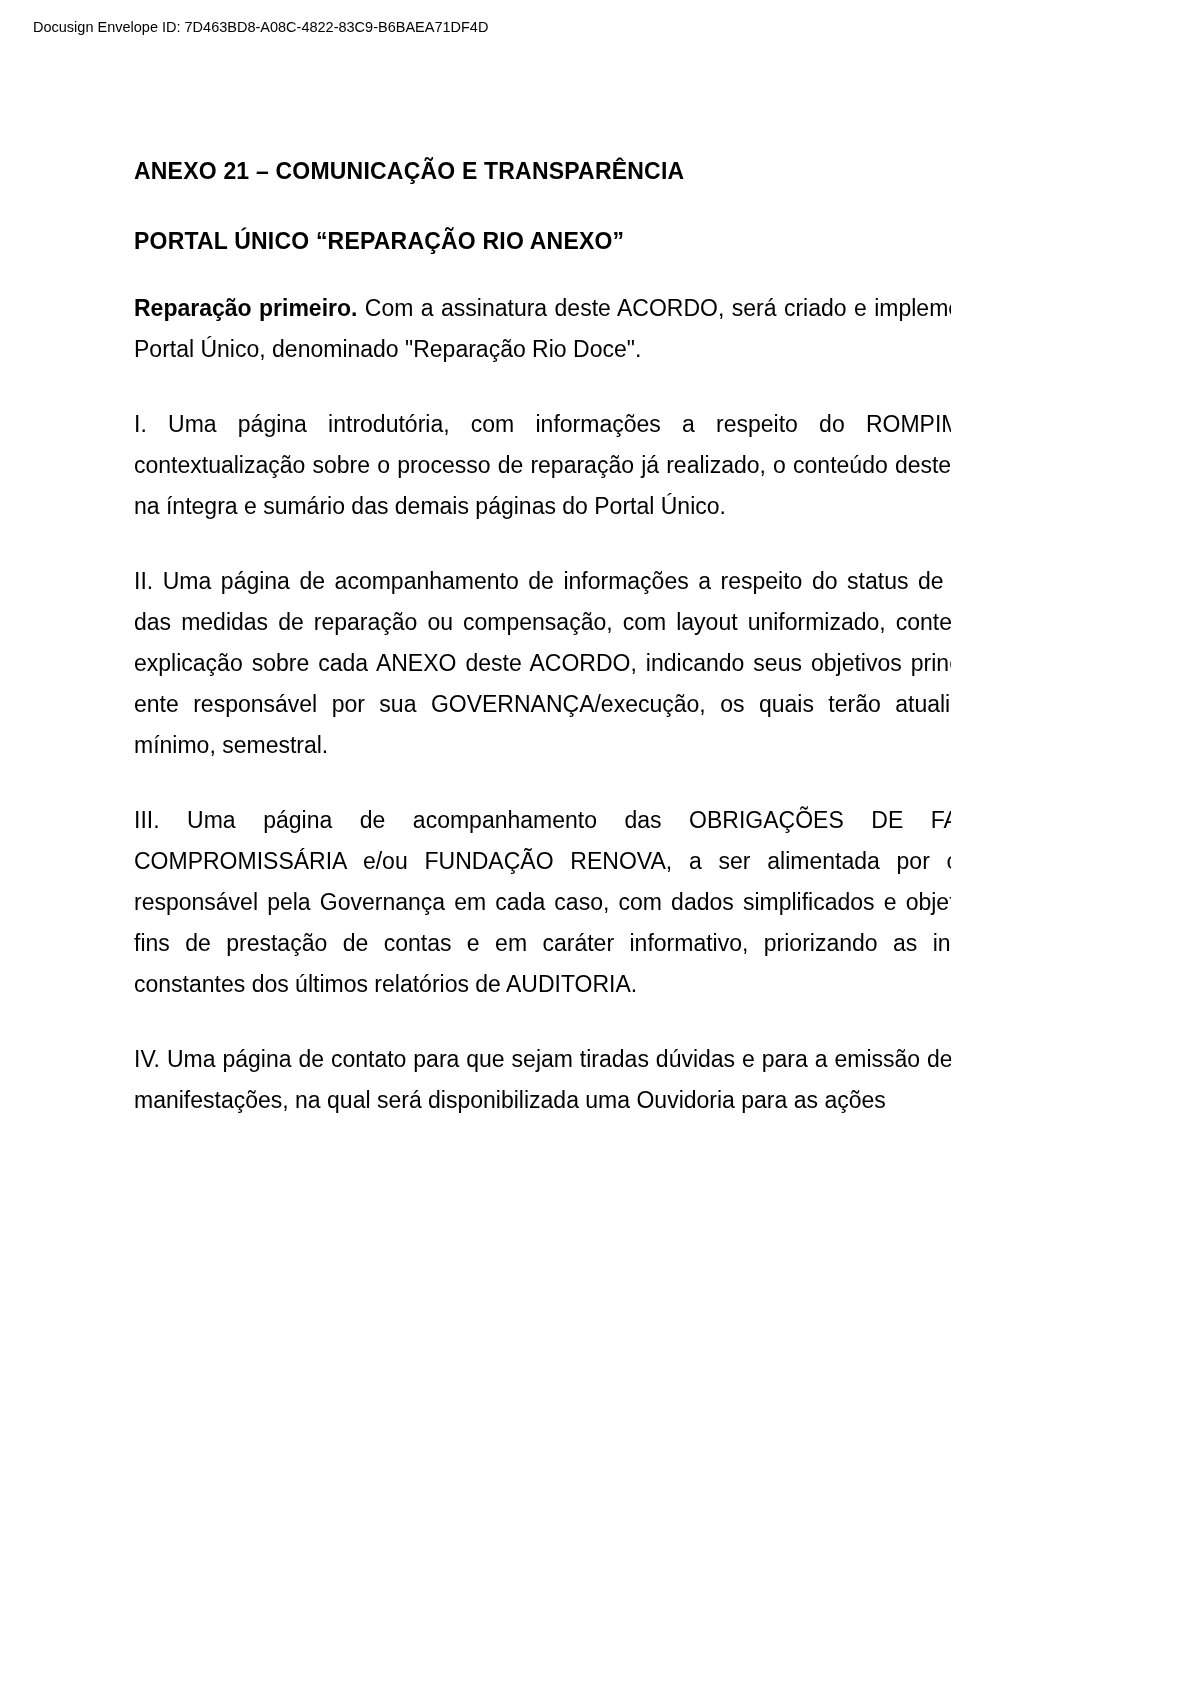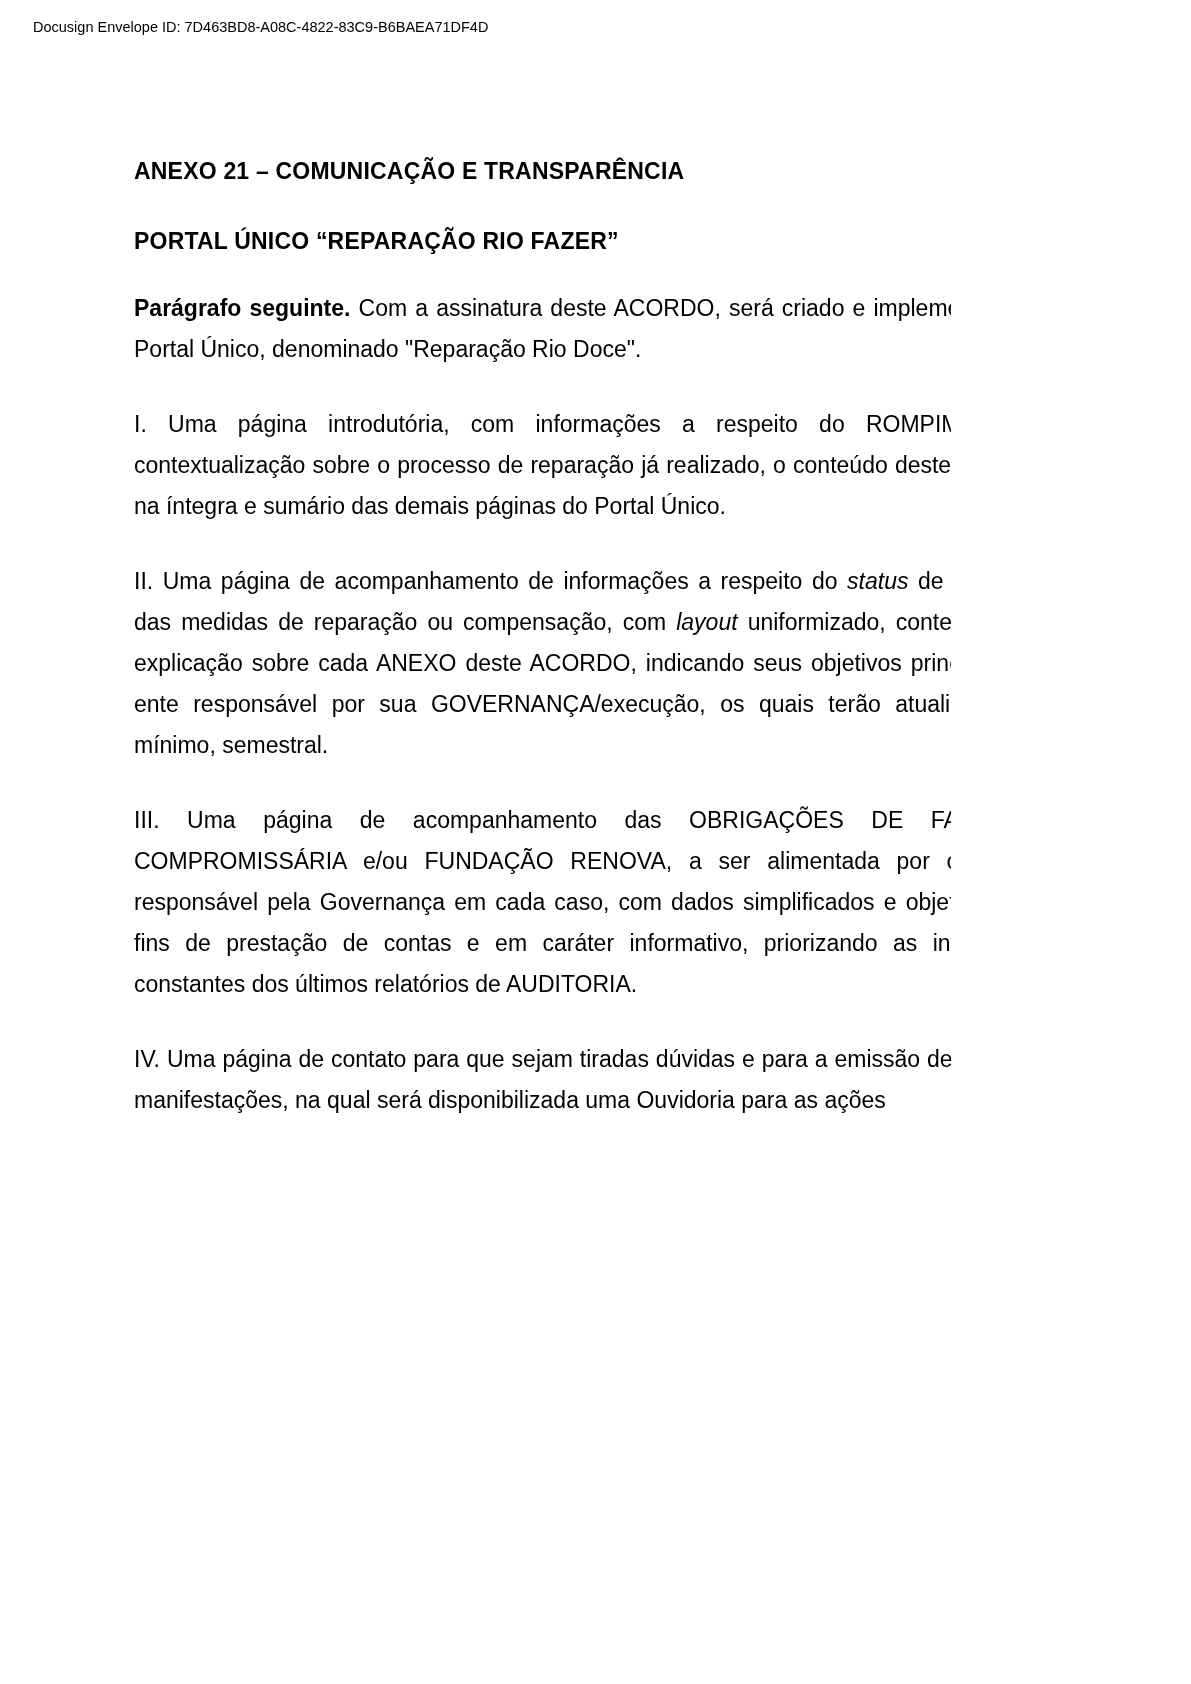--- a/index.html
+++ b/index.html
@@ -49,35 +49,35 @@
     margin: 0 0 34px 0;
     font-size: 23px;
     line-height: 41px;
     text-align: justify;
     text-justify: inter-word;
   }
   .para:last-child {
     margin-bottom: 0;
   }
   .bold   { font-weight: bold; }
-  .italic { font-style: italic; }
+  .italic { }
 </style>
 </head>
 <body>
 
 <div class="page">
   <div class="docusign-header">Docusign Envelope ID: 7D463BD8-A08C-4822-83C9-B6BAEA71DF4D</div>
 
   <div class="content">
     <div class="headings">
       <h1 class="heading">ANEXO 21 – COMUNICAÇÃO E TRANSPARÊNCIA</h1>
-      <h2 class="heading heading-last">PORTAL ÚNICO “REPARAÇÃO RIO FAZER”</h2>
+      <h2 class="heading heading-last">PORTAL ÚNICO “REPARAÇÃO RIO ANEXO”</h2>
     </div>
 
     <div id="paragraphs">
-        <p class="para"><span class="bold">Parágrafo seguinte.</span><span> Com a assinatura deste ACORDO, será criado e implementado um Portal Único, denominado "Reparação Rio Doce".</span></p>
+        <p class="para"><span class="bold">Reparação primeiro.</span><span> Com a assinatura deste ACORDO, será criado e implementado um Portal Único, denominado "Reparação Rio Doce".</span></p>
         <p class="para"><span>I. Uma página introdutória, com informações a respeito do ROMPIMENTO e contextualização sobre o processo de reparação já realizado, o conteúdo deste ACORDO na íntegra e sumário das demais páginas do Portal Único.</span></p>
         <p class="para"><span>II. Uma página de acompanhamento de informações a respeito do </span><span class="italic">status</span><span> de realização das medidas de reparação ou compensação, com </span><span class="italic">layout</span><span> uniformizado, contendo breve explicação sobre cada ANEXO deste ACORDO, indicando seus objetivos principais, e o ente responsável por sua GOVERNANÇA/execução, os quais terão atualização, no mínimo, semestral.</span></p>
         <p class="para"><span>III. Uma página de acompanhamento das OBRIGAÇÕES DE FAZER da COMPROMISSÁRIA e/ou FUNDAÇÃO RENOVA, a ser alimentada por cada ente responsável pela Governança em cada caso, com dados simplificados e objetivos, para fins de prestação de contas e em caráter informativo, priorizando as informações constantes dos últimos relatórios de AUDITORIA.</span></p>
         <p class="para"><span>IV. Uma página de contato para que sejam tiradas dúvidas e para a emissão de eventuais manifestações, na qual será disponibilizada uma Ouvidoria para as ações</span></p>
       </div>
   </div>
 </div>
 
 </body></html>

